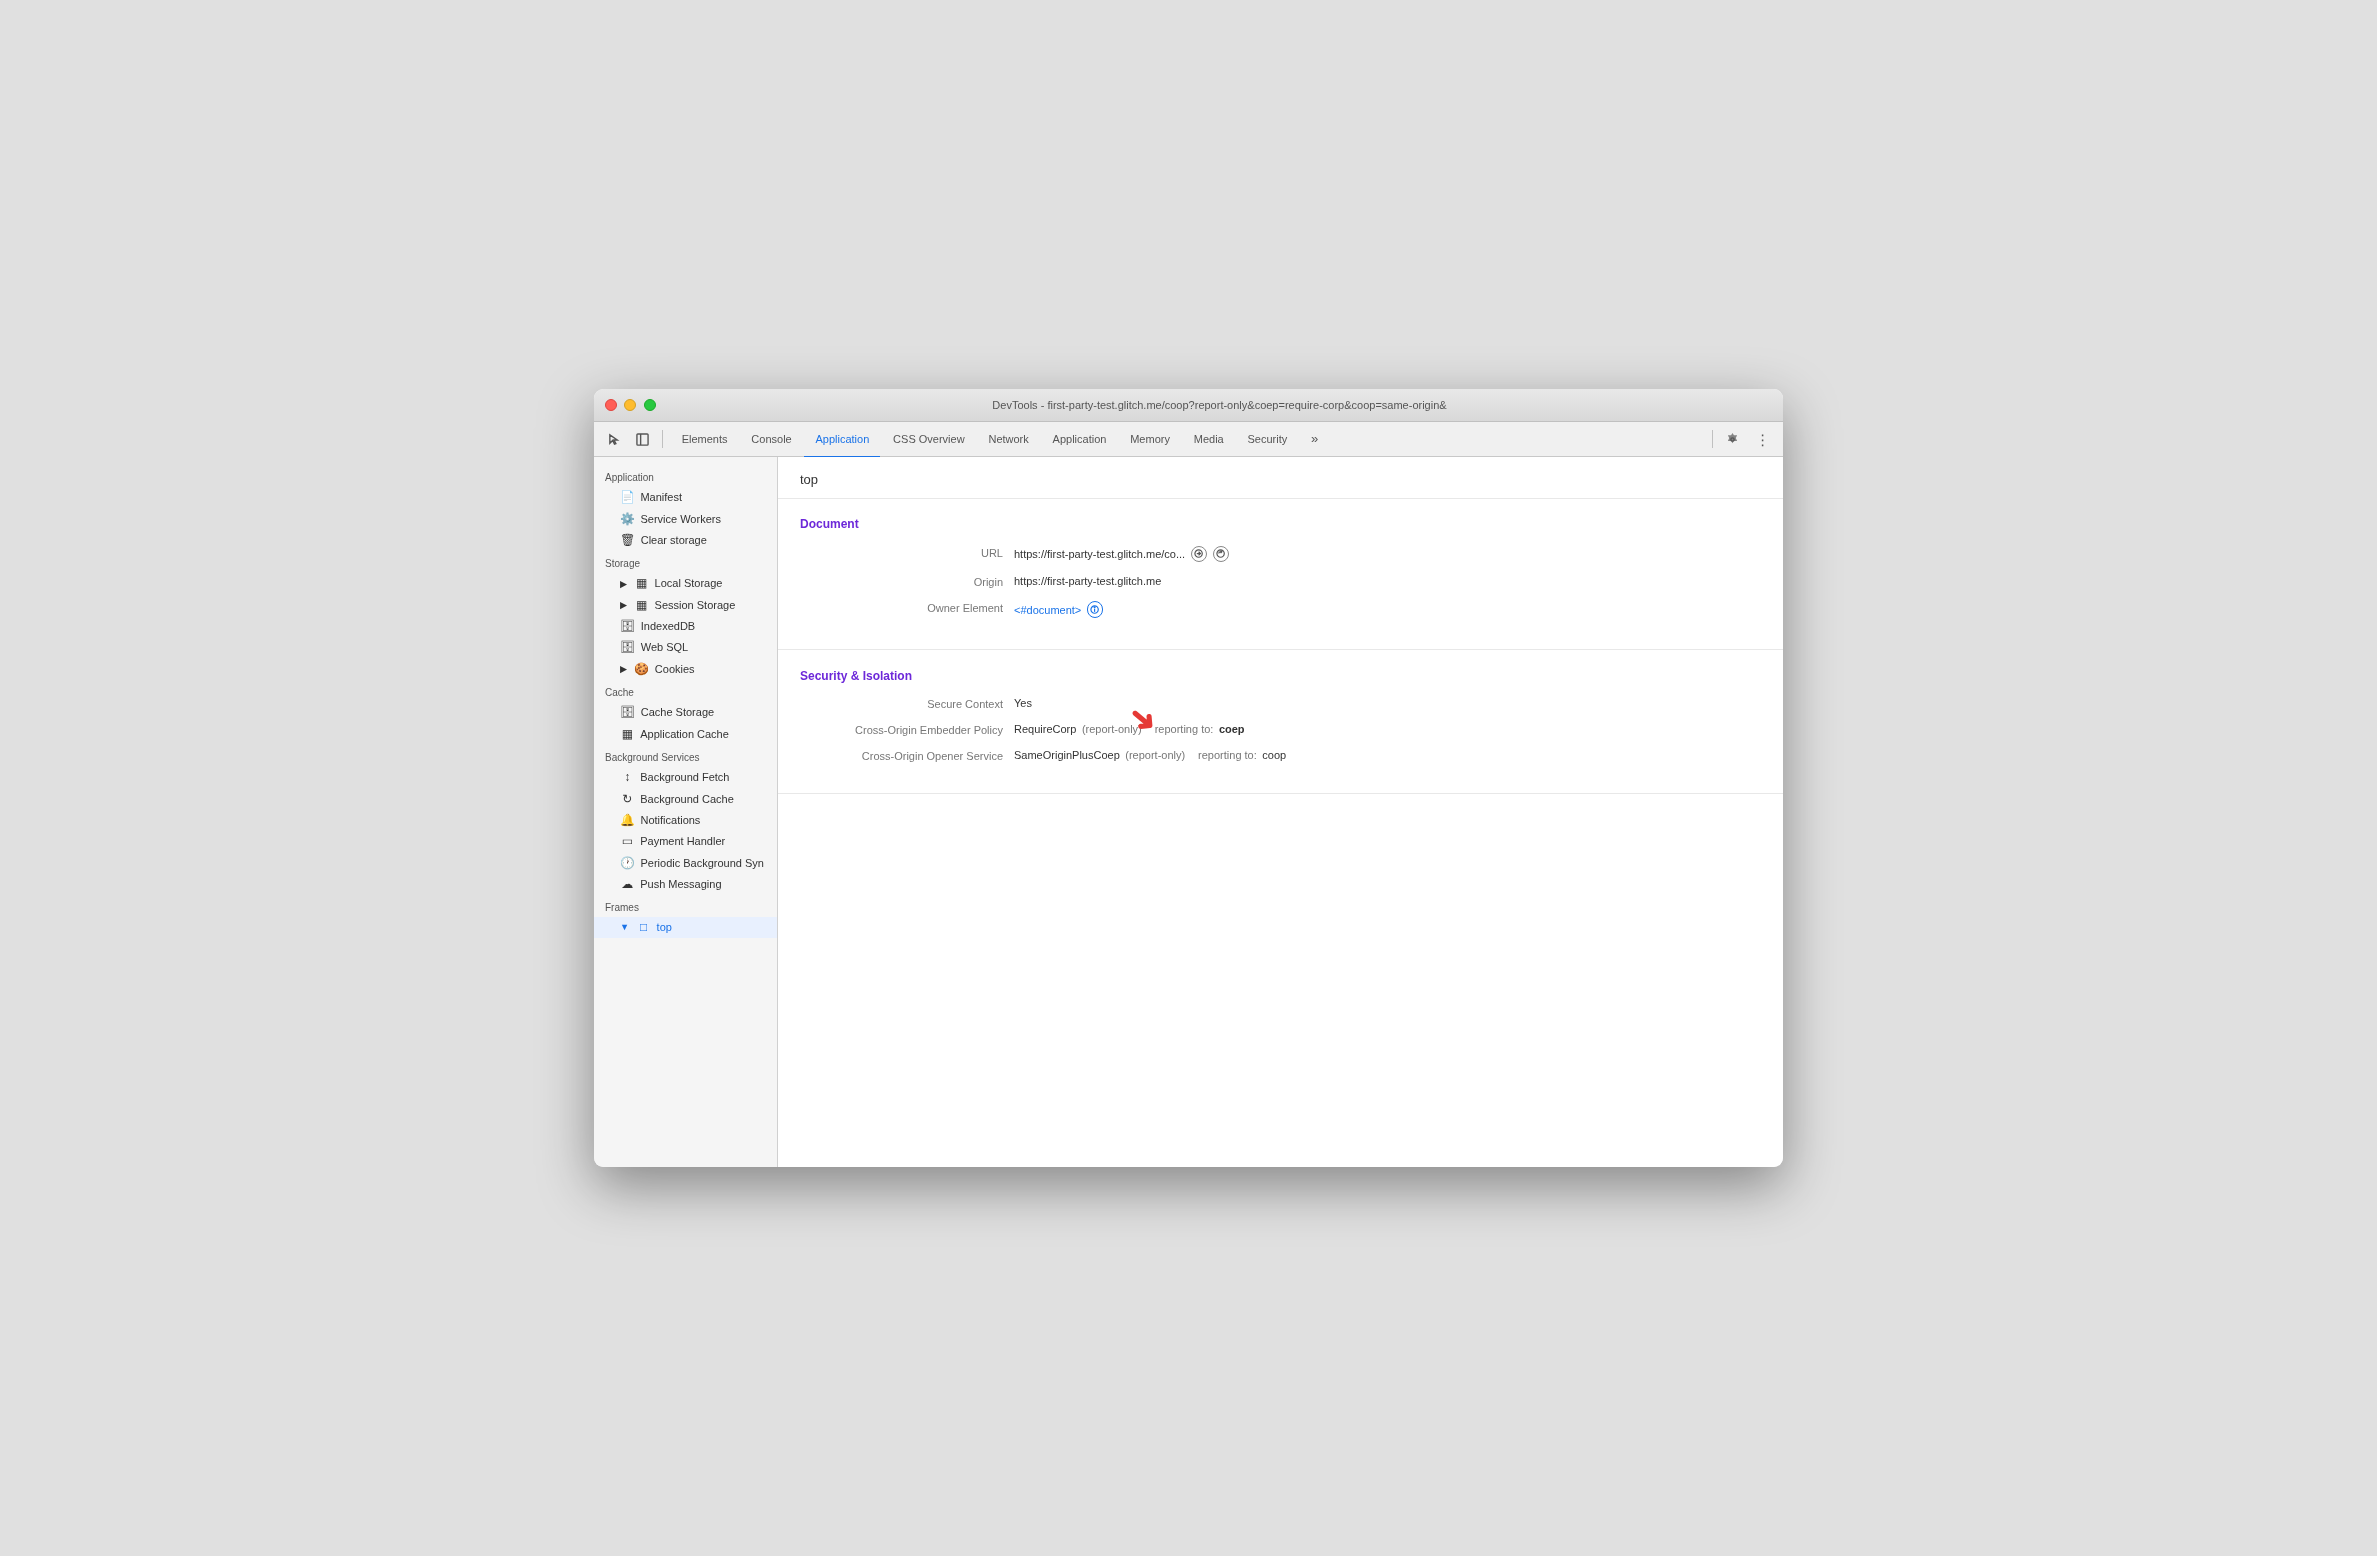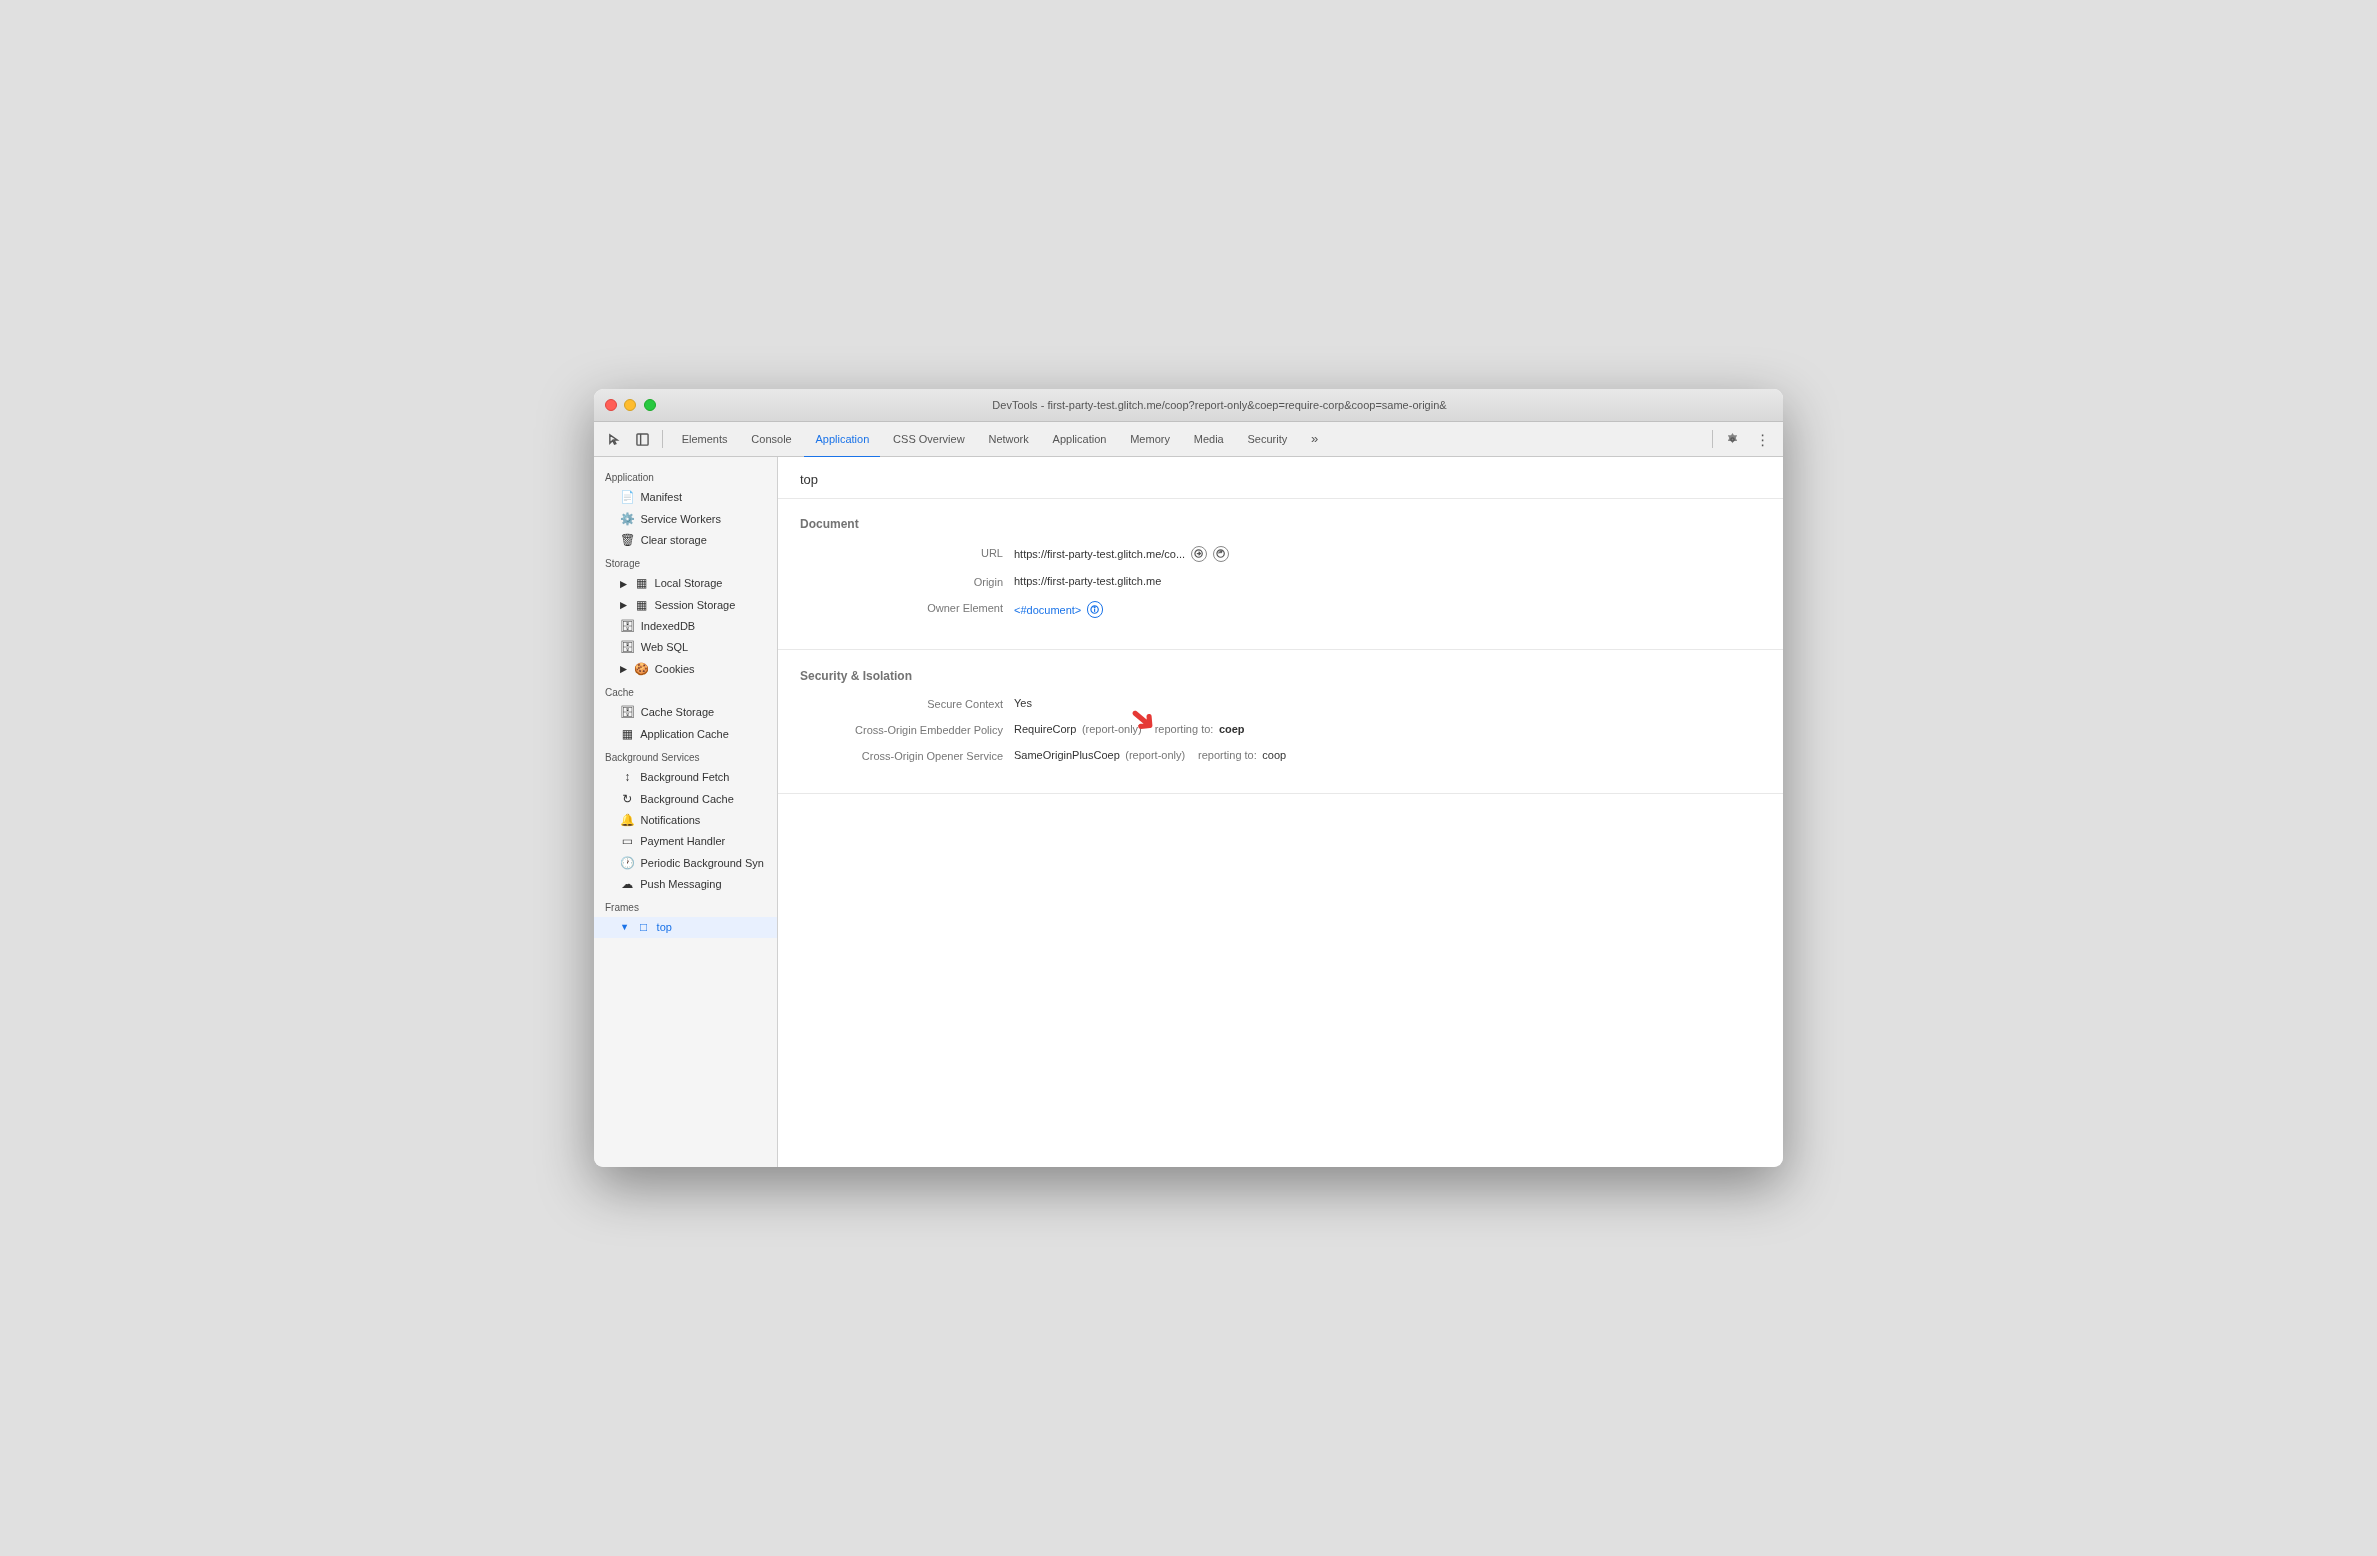--- a/index.html
+++ b/index.html
@@ -159,21 +159,21 @@
       font-weight: 400;
       color: #333;
     }
     .section {
       padding: 18.4px 22px;
       border-bottom: 0.9px solid #e8e8e8;
     }
     .section-title {
       font-size: 12px;
       font-weight: 600;
-      color: #737373;
+      color: #6d28d9;
       margin-bottom: 14.7px;
     }
     .field-row {
       display: flex;
       align-items: flex-start;
       margin-bottom: 13px;
       gap: 11px;
     }
     .field-label {
       min-width: 203px;

